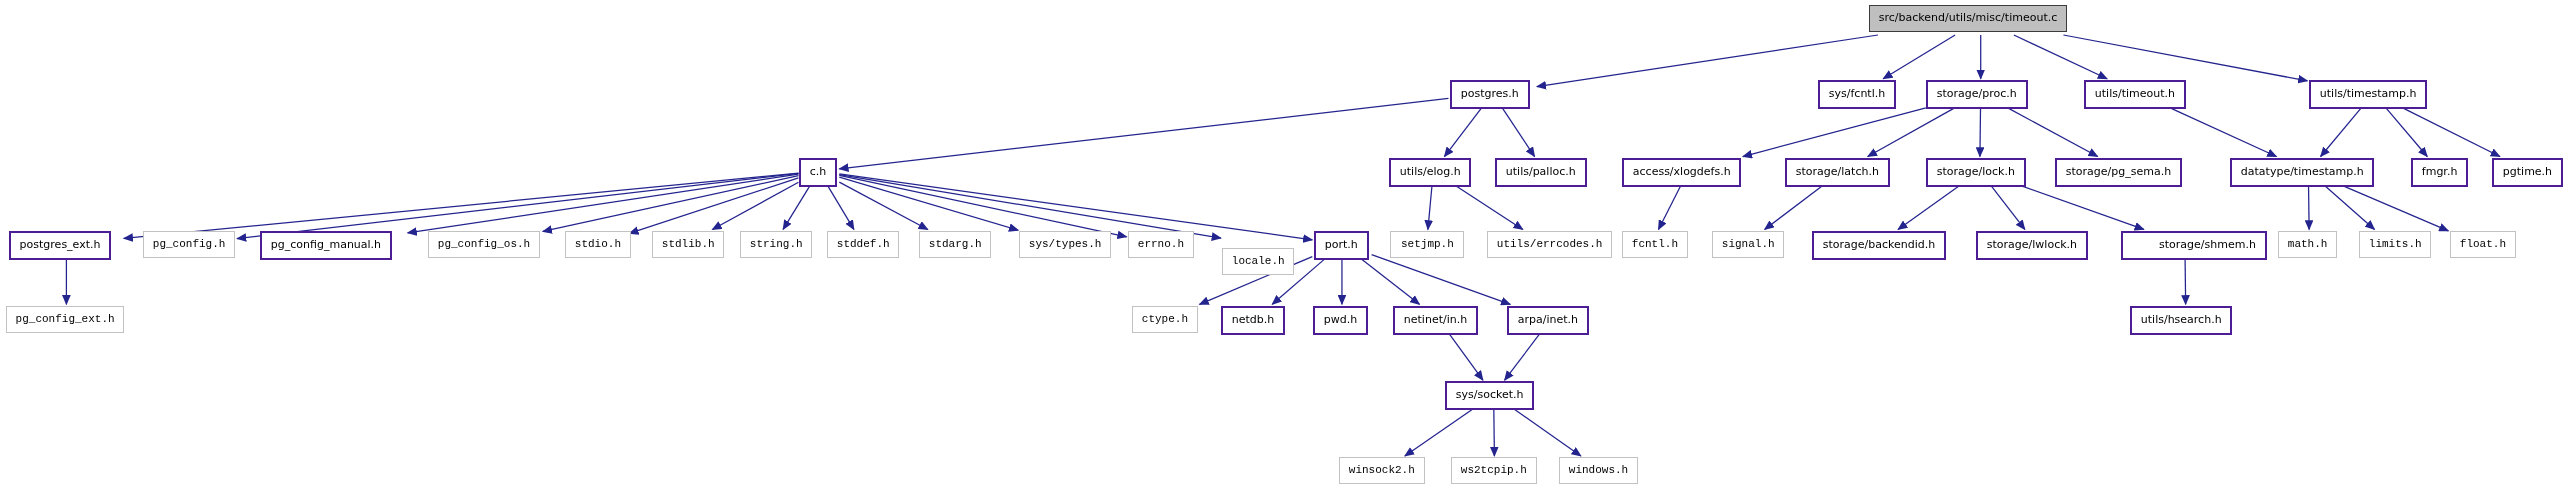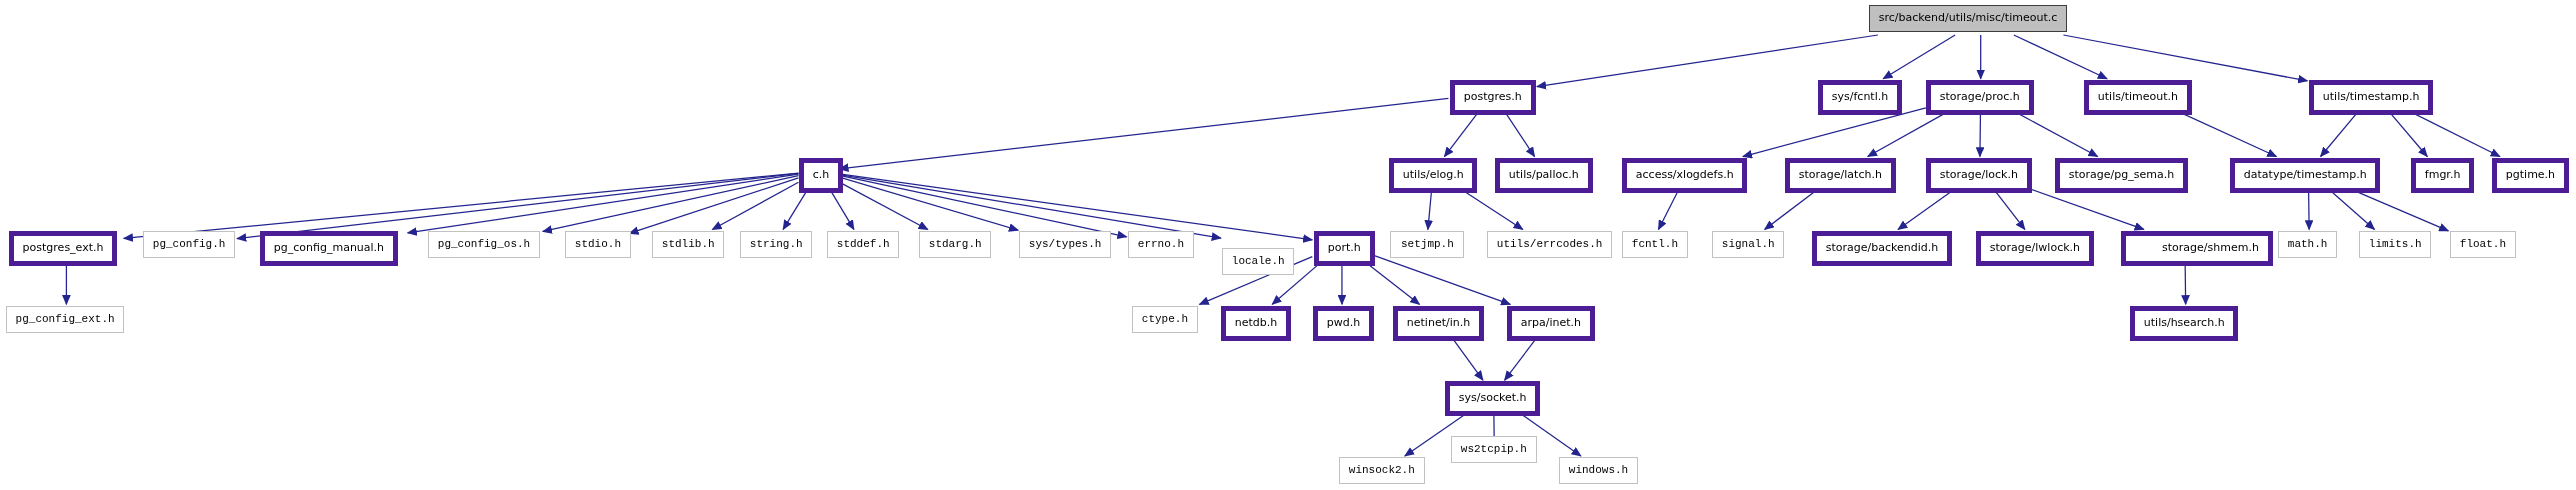--- a/index.html
+++ b/index.html
@@ -4,21 +4,21 @@
 <style>
   html,body{margin:0;padding:0;background:#ffffff;}
   #canvas{position:relative;width:2576px;height:490px;background:#ffffff;
           font-family:"DejaVu Sans","Liberation Sans",sans-serif;overflow:hidden;}
   #edges{position:absolute;left:0;top:0;width:2576px;height:490px;}
   .node{position:absolute;box-sizing:border-box;background:#ffffff;border:1px solid #1c1c1c;
         color:#000;font-size:11px;line-height:18.5px;padding:2.9px 8.8px 3.9px 8.8px;white-space:nowrap;
         text-align:left;}
   .node.root{background:#bfbfbf;border:1.9px solid #3c3c3c;}
   .node.ext{border:1px solid #c2c2c2;font-family:Liberation Mono, monospace;}
-  .node.doc{border:5px solid #4c1d95;cursor:pointer;}
+  .node.doc{border:2px solid #4c1d95;cursor:pointer;}
 </style>
 </head>
 <body>
 
 <div id="canvas">
   <svg id="edges" xmlns="http://www.w3.org/2000/svg" viewBox="0 0 2647 504" width="2576" height="490">
     <defs>
       <marker id="arrow" markerWidth="11" markerHeight="9" refX="9.5" refY="4.5" orient="auto" markerUnits="userSpaceOnUse">
         <path d="M0,0 L10.5,4.5 L0,9 z" fill="#24248f"></path>
       </marker>
@@ -119,17 +119,17 @@
       <div class="node ext" style="top: 231px; left: 2450px;">float.h</div>
       <div class="node ext" style="top: 306px; left: 5.8px;">pg_config_ext.h</div>
       <div class="node ext" style="top: 306px; left: 1132px;">ctype.h</div>
       <div class="node doc" style="top: 306px; left: 1221px;">netdb.h</div>
       <div class="node doc" style="top: 306px; left: 1313px;">pwd.h</div>
       <div class="node doc" style="top: 306px; left: 1393px;">netinet/in.h</div>
       <div class="node doc" style="top: 306px; left: 1507px;">arpa/inet.h</div>
       <div class="node doc" style="top: 306px; left: 2130px;">utils/hsearch.h</div>
       <div class="node doc" style="top: 381px; left: 1445px;">sys/socket.h</div>
       <div class="node ext" style="top: 457px; left: 1339px;">winsock2.h</div>
-      <div class="node ext" style="top: 436px; left: 1451px;">ws2tcpip.h</div>
+      <div class="node ext" style="top: 457px; left: 1451px;">ws2tcpip.h</div>
       <div class="node ext" style="top: 457px; left: 1559px;">windows.h</div>
     </div>
 </div>
 
 
 </body></html>

